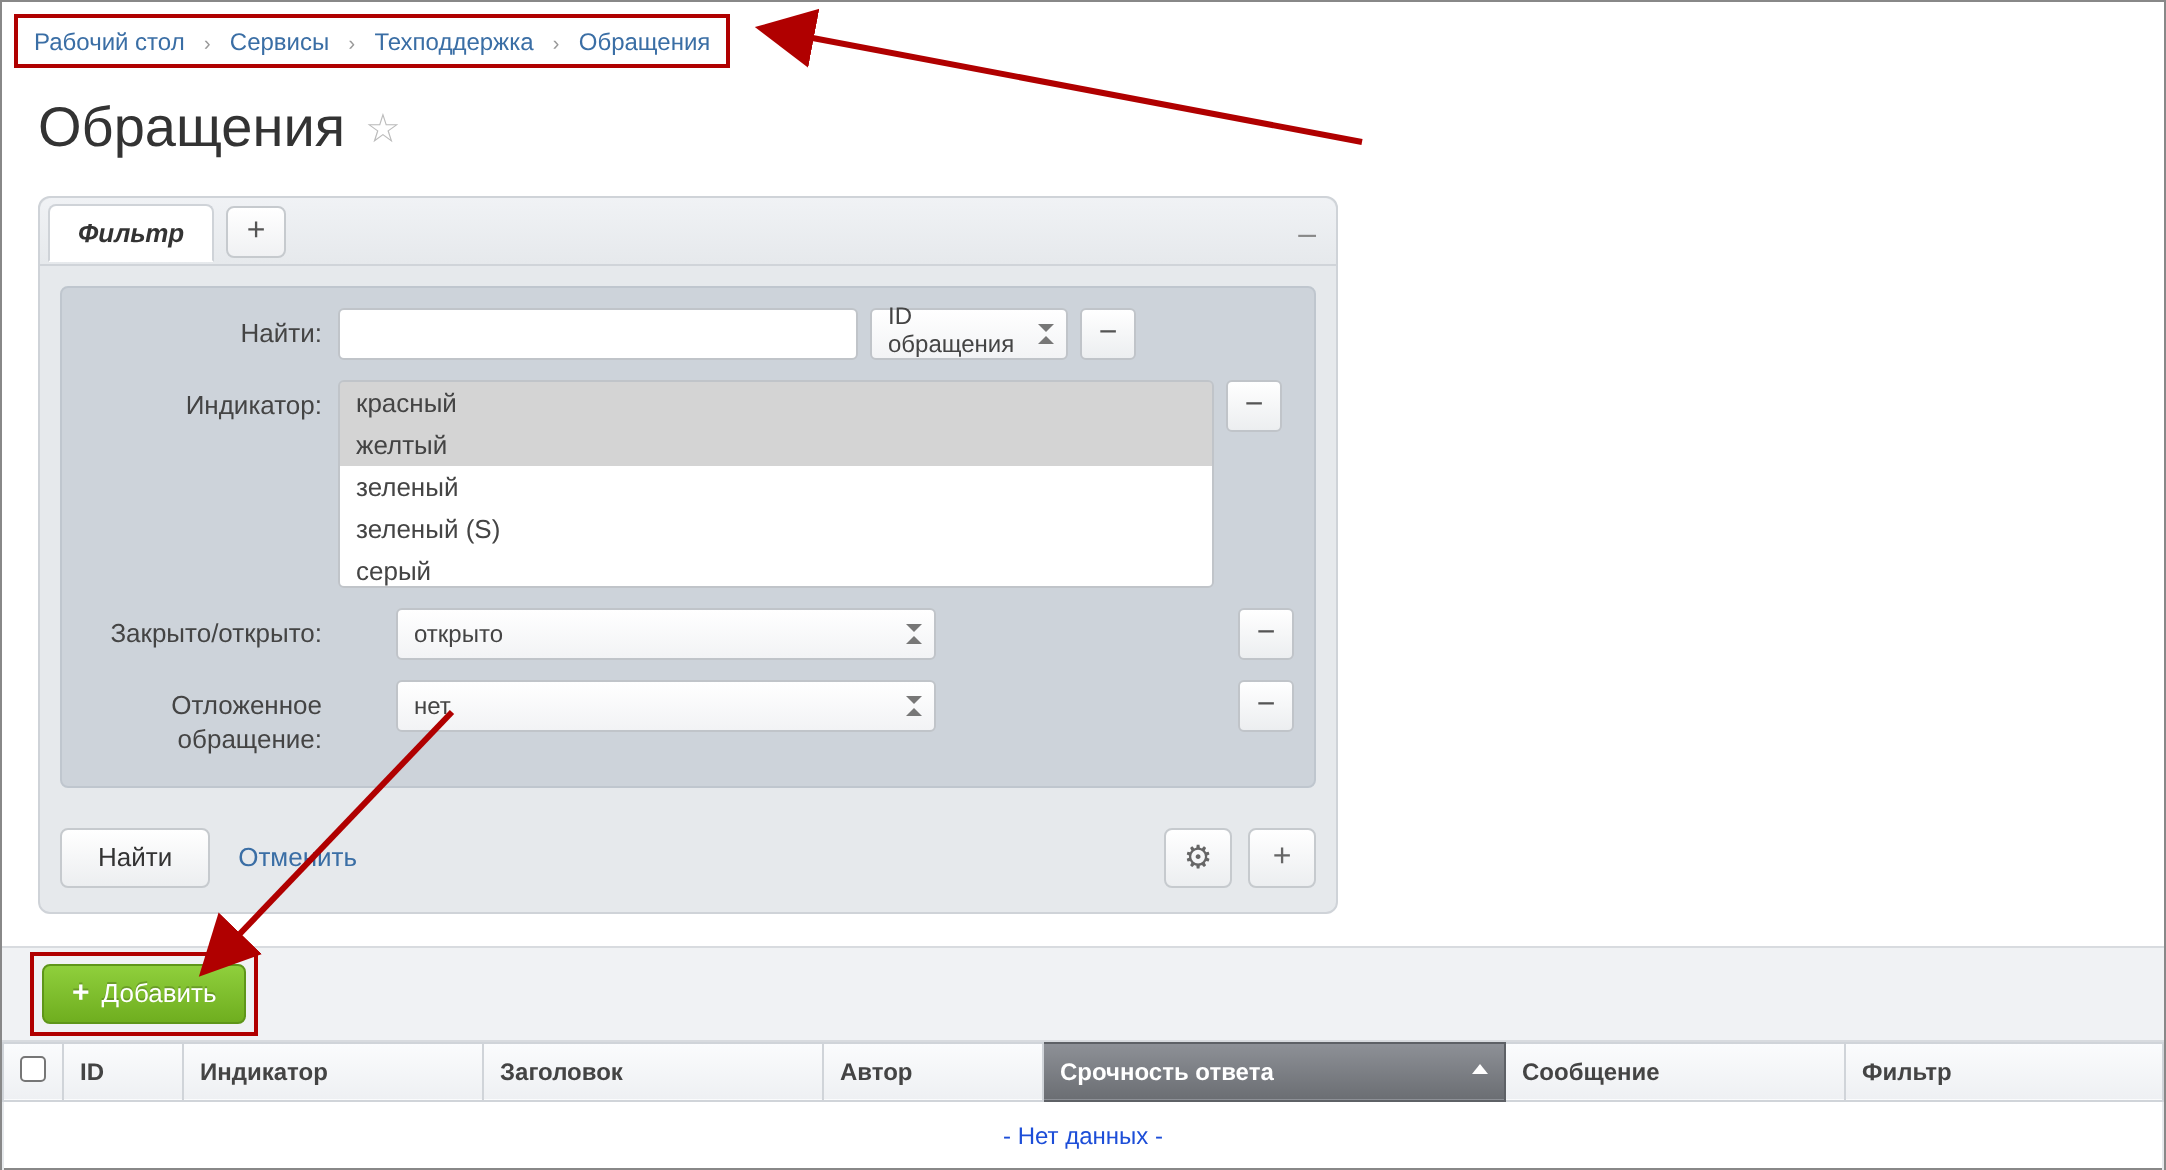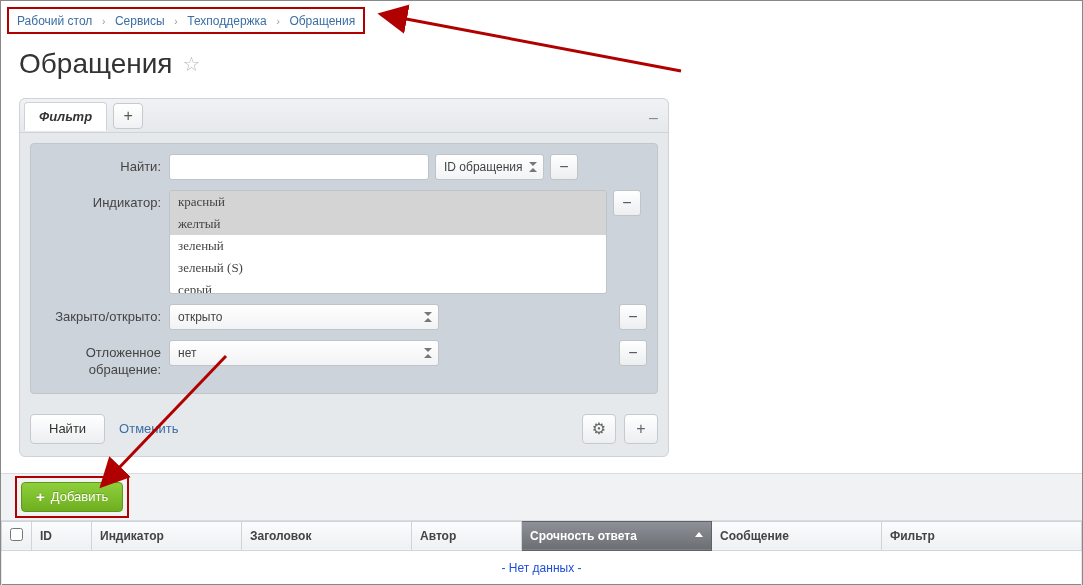--- a/index.html
+++ b/index.html
@@ -171,22 +171,22 @@
 .select-like::before {
   content: "";
   position: absolute;
   right: 6px;
   bottom: 7px;
   width: 0; height: 0;
   border-left: 4px solid transparent;
   border-right: 4px solid transparent;
   border-bottom: 4px solid #777;
 }
-.select-id { width: 109px; }
-.select-wide { width: 270px; }
+.select-id { width: 99px; align-items: flex-end; }
+.select-wide { width: 270px; margin-left: 29px; }
 
 .btn-minus {
   width: 28px;
   height: 26px;
   background: linear-gradient(#fff, #eceef0);
   border: 1px solid #c0c4c9;
   border-radius: 3px;
   display: flex;
   align-items: center;
   justify-content: center;
@@ -201,21 +201,20 @@
   border: 1px solid #c0c4c9;
   border-radius: 3px;
   background: #fff;
   overflow-y: scroll;
 }
 .listbox .opt {
   padding: 3px 8px;
   font-size: 13px;
   color: #444;
   cursor: pointer;
-  font-family: Liberation Serif, serif;
 }
 .listbox .opt.sel {
   background: #d4d4d4;
 }
 
 .filter-footer {
   display: flex;
   align-items: center;
   padding: 10px 10px 0 10px;
   gap: 8px;
@@ -437,21 +436,21 @@
   </div>
 
   <table class="grid">
     <thead>
       <tr>
         <th class="chkcell"><input type="checkbox" style=""></th>
         <th style="width:60px">ID</th>
         <th style="width:150px">Индикатор</th>
         <th style="width:170px">Заголовок</th>
         <th style="width:110px">Автор</th>
-        <th class="sorted" style="width:190px">
+        <th class="sorted" style="width:231px">
           <span>Срочность ответа</span>
           <span class="sort-arrow"></span>
         </th>
         <th style="width:170px">Сообщение</th>
         <th>Фильтр</th>
       </tr>
     </thead>
     <tbody>
       <tr>
         <td class="nodata" colspan="8">- Нет данных -</td>

